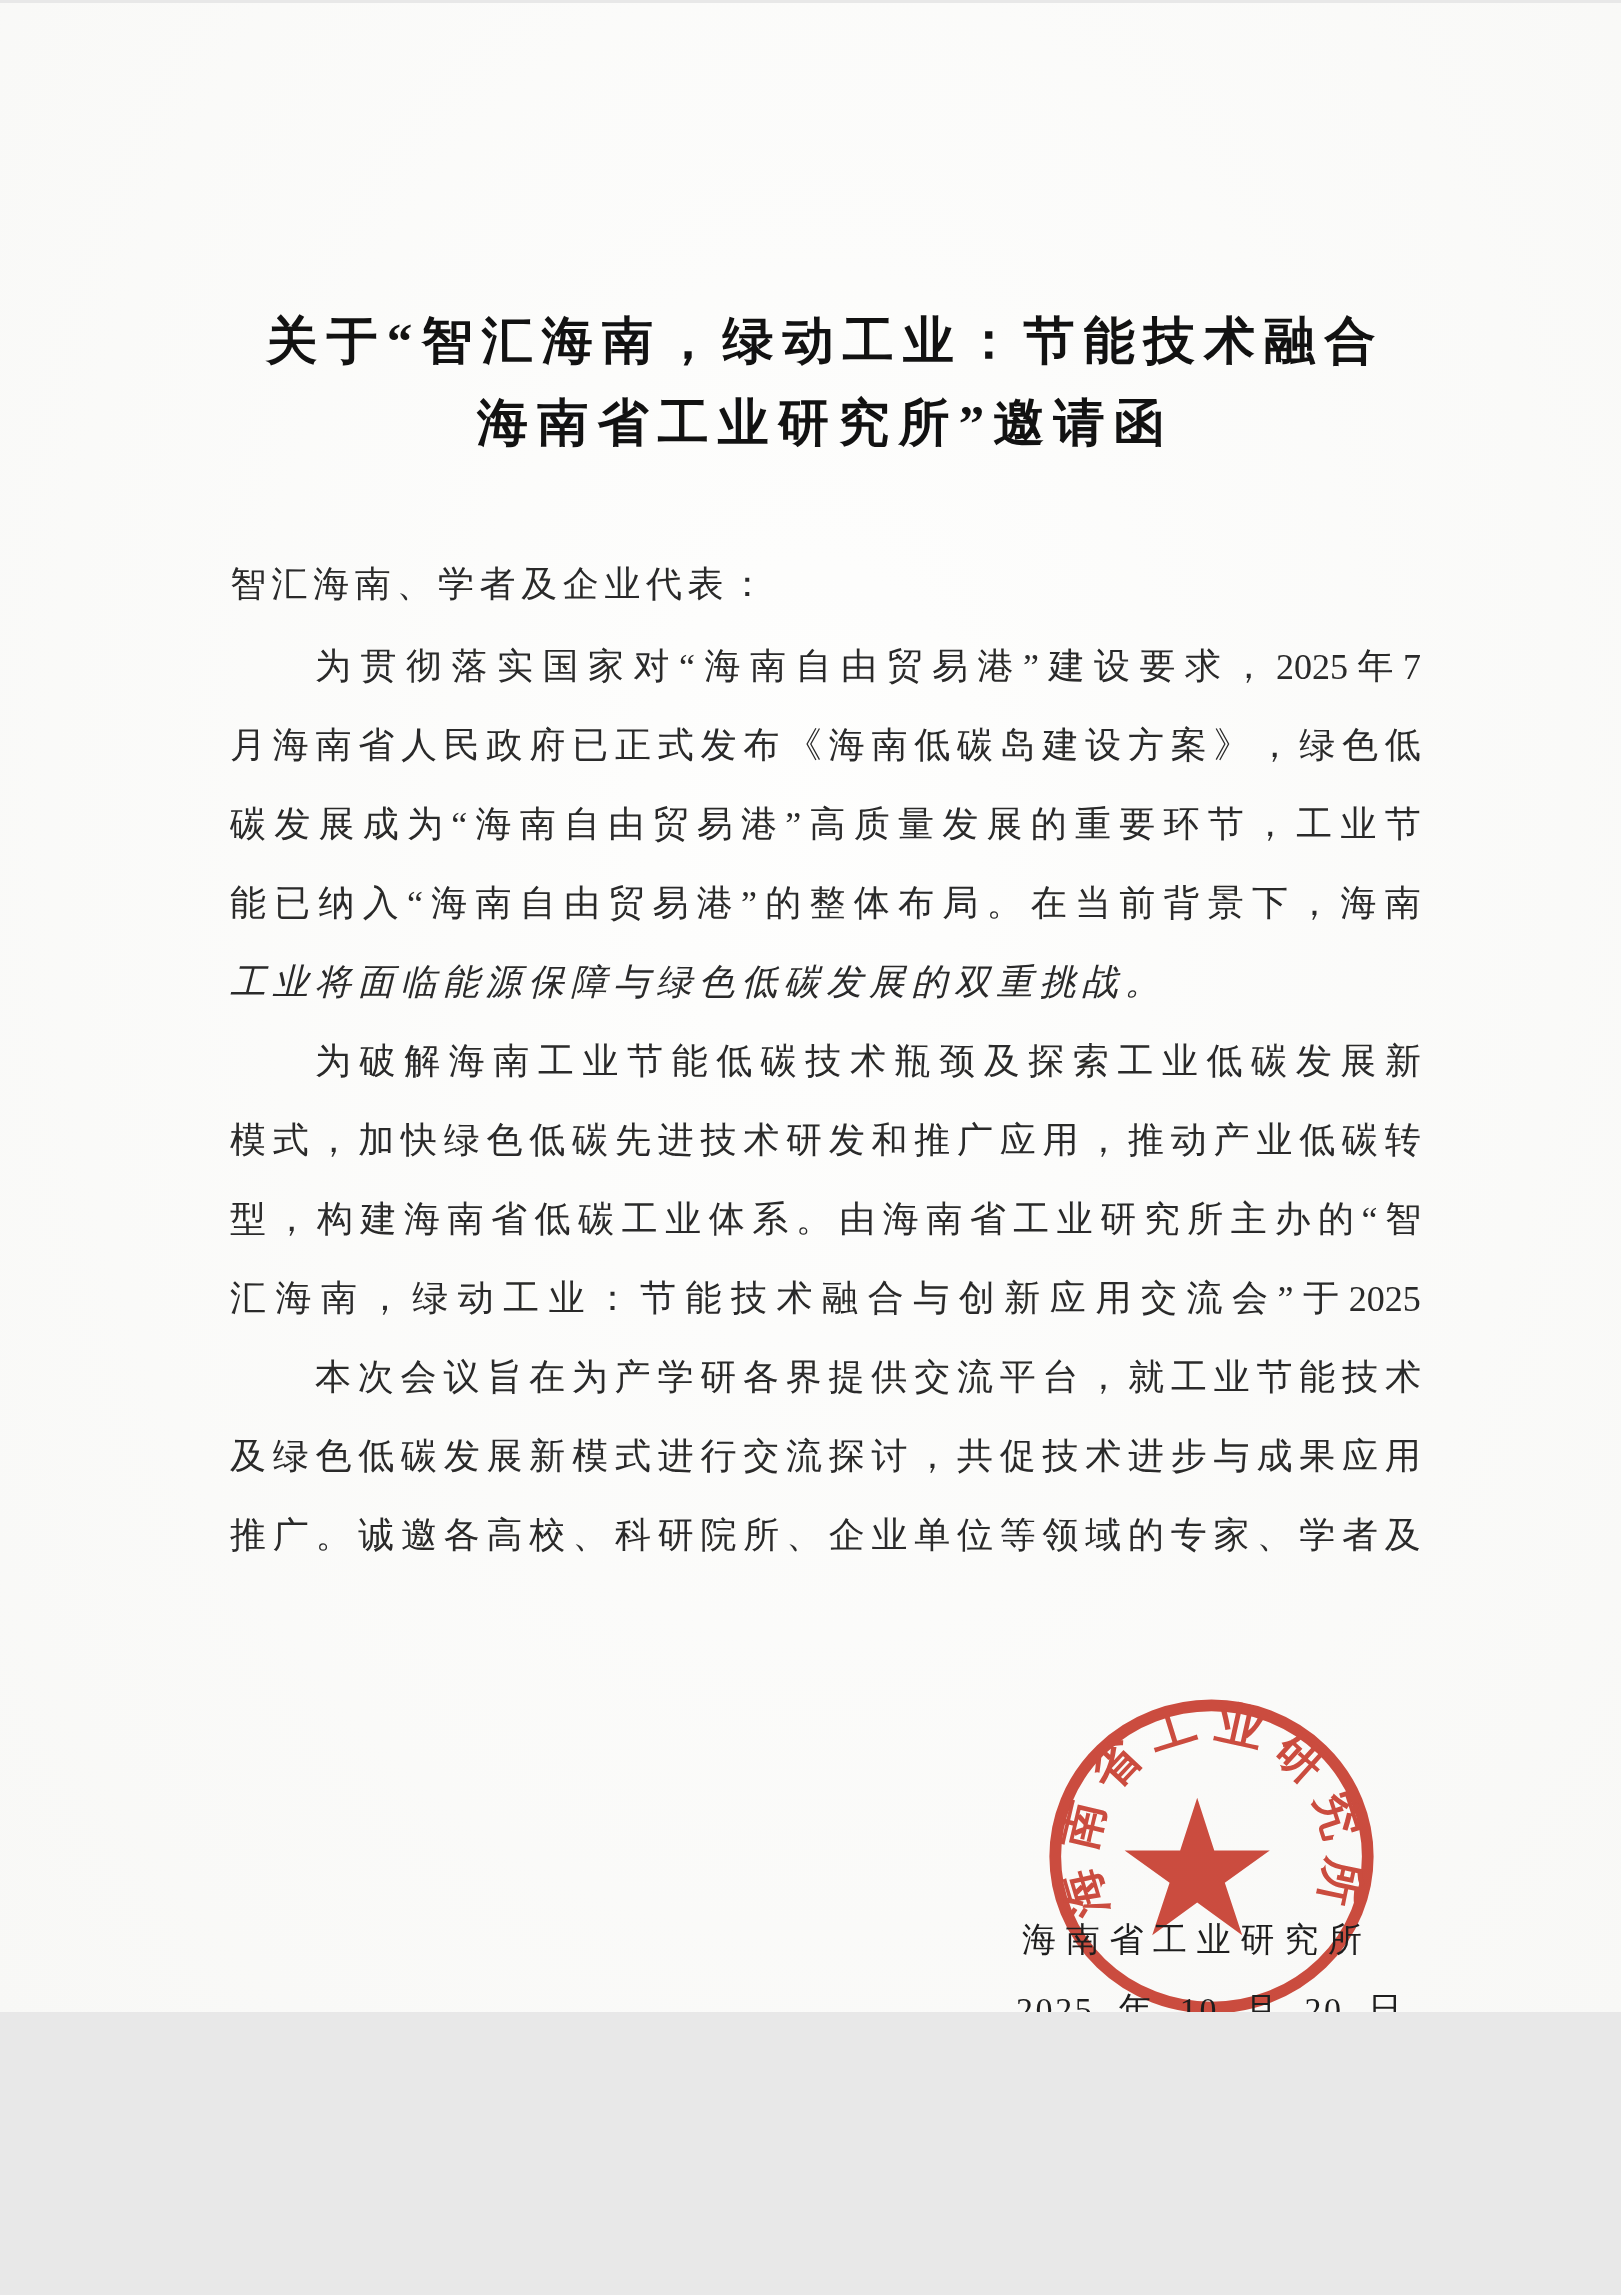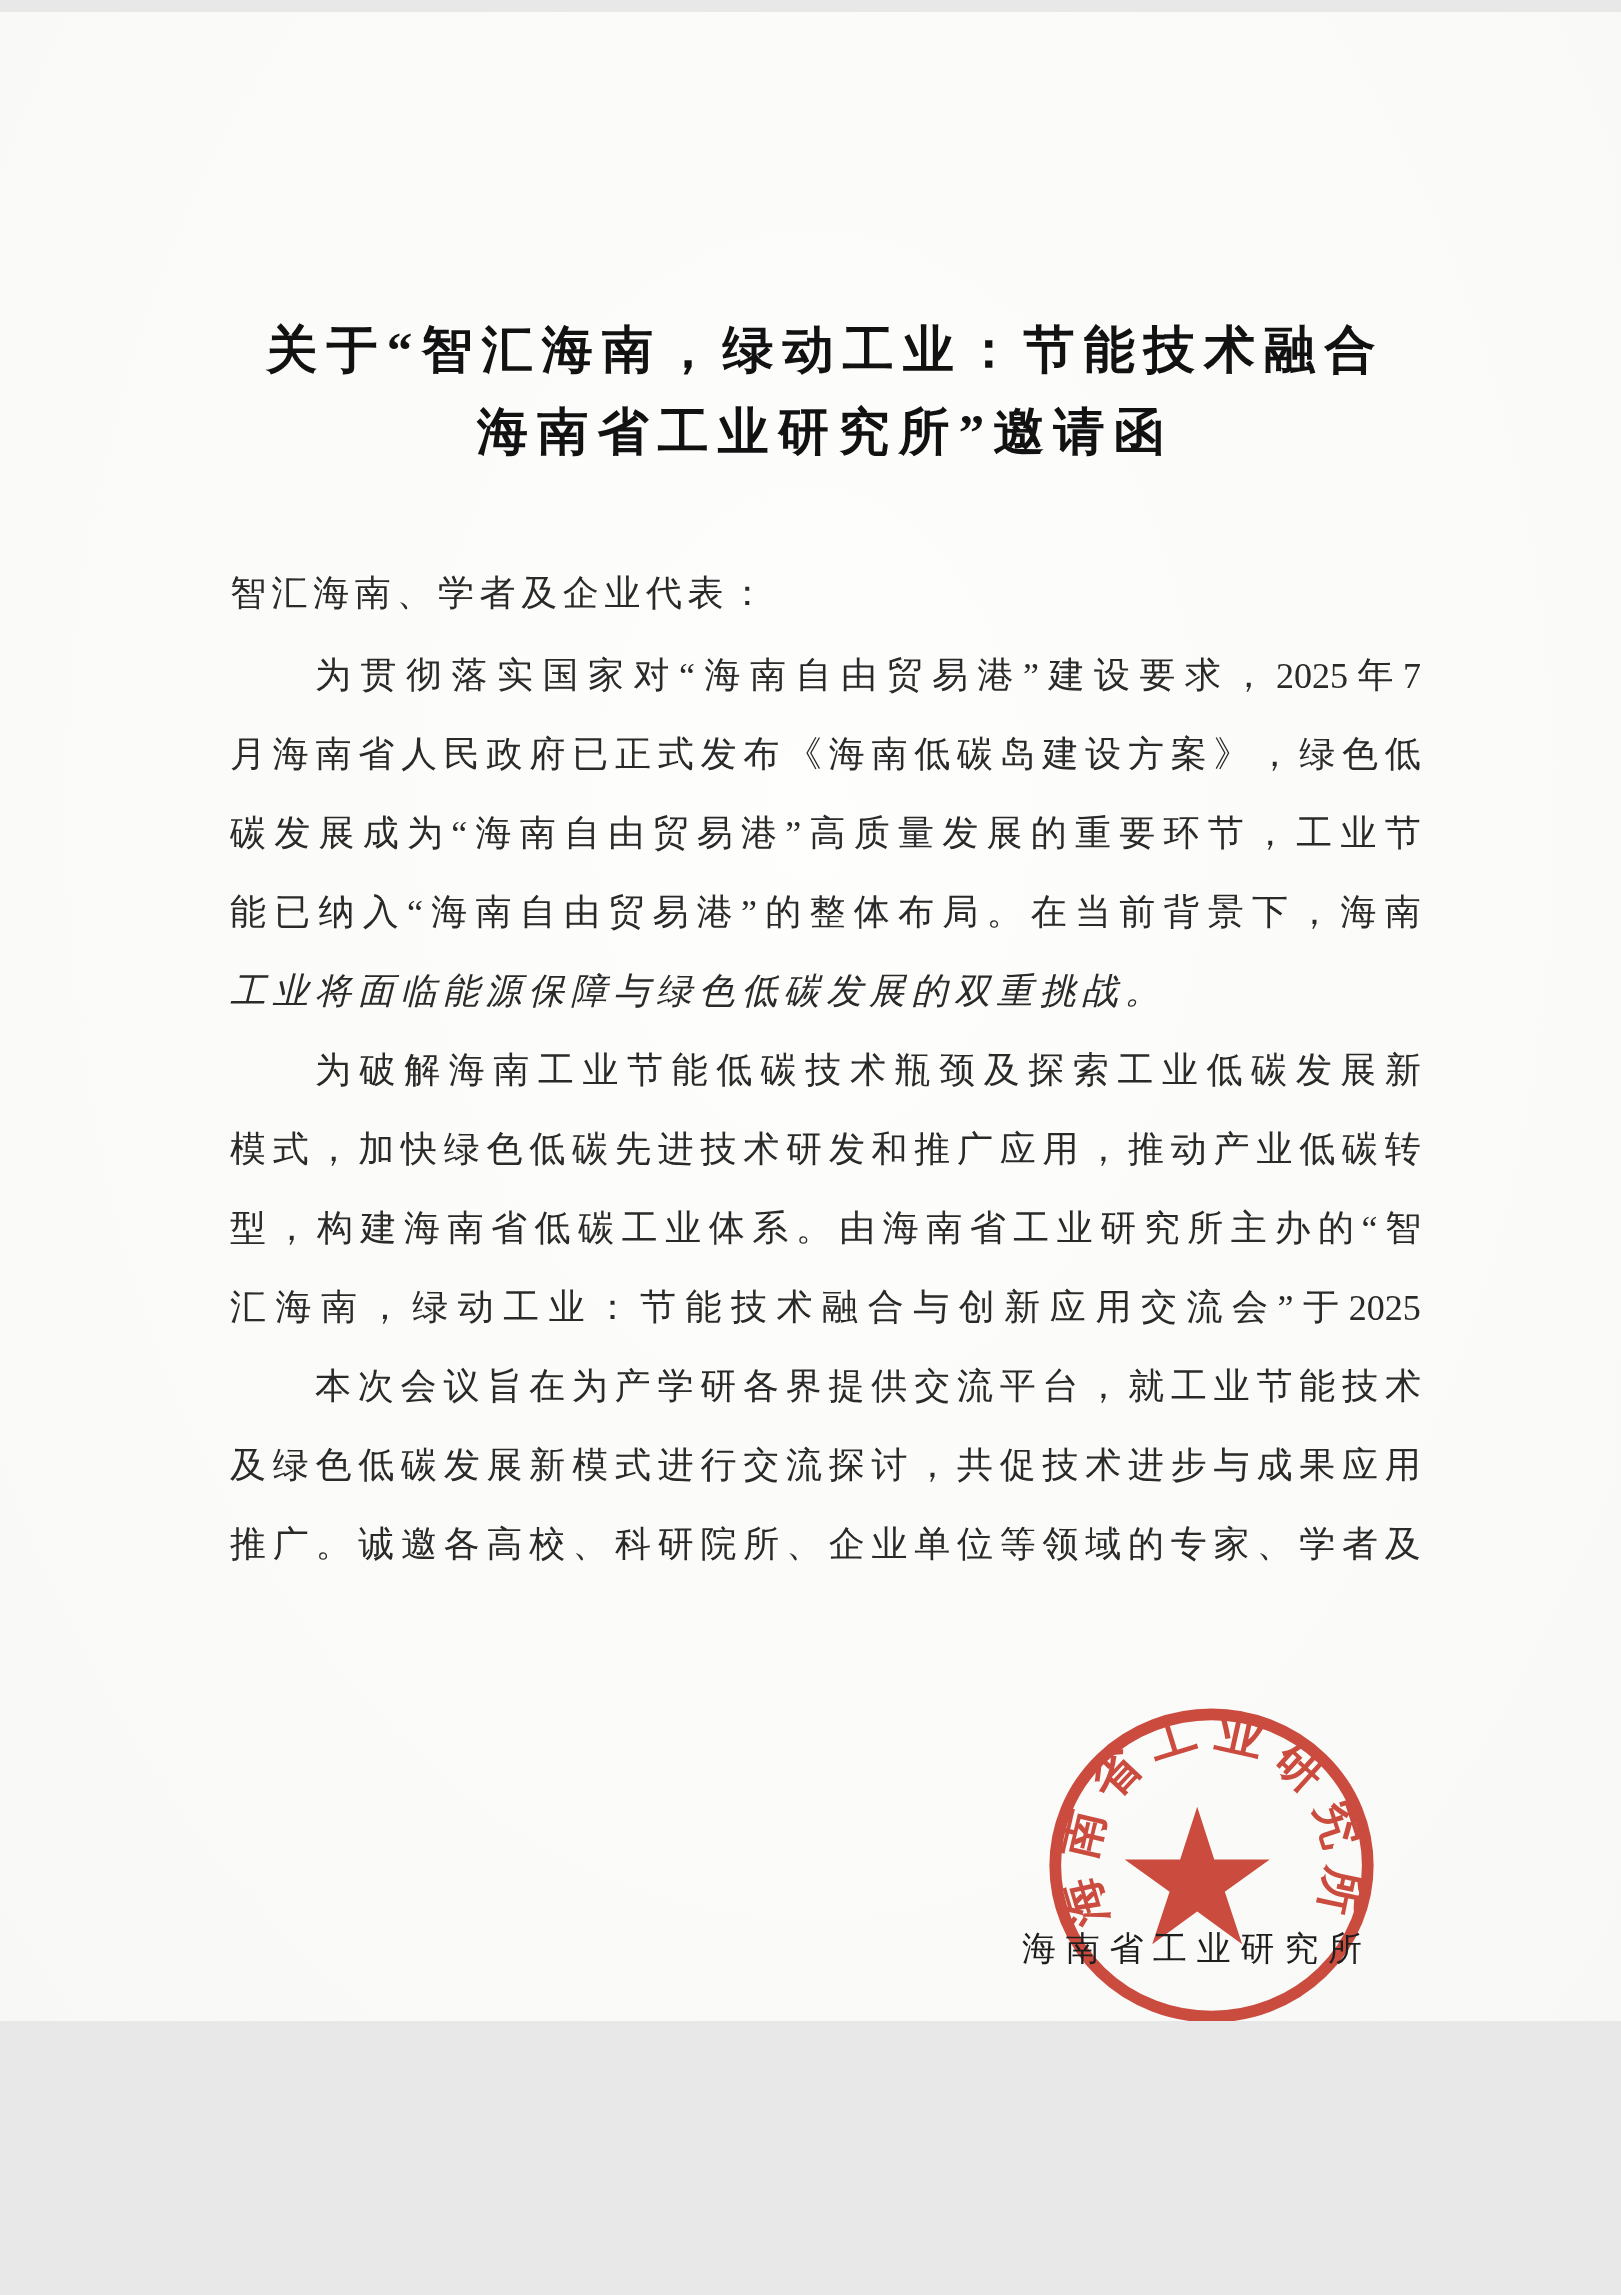--- a/index.html
+++ b/index.html
@@ -1,19 +1,19 @@
 <!DOCTYPE html>
 <html style="font-size:8.2px"><head>
 <meta charset="utf-8">
 <style>
   html,body { margin:0; padding:0; background:#e8e8e8; }
   .page {
     position:relative;
     width:1622px; height:2009px;
-    margin:12px auto;
+    margin:3px auto;
     background:#fcfcfa;
     background-image: radial-gradient(ellipse at 50% 40%, rgba(255,255,255,0.6), rgba(0,0,0,0.015));
     font-family:"Liberation Serif","DejaVu Serif",serif;
     color:#262626;
     overflow:hidden;
   }
   .doc-title {
     position:absolute; left:230px; top:297px; width:1191px;
     text-align:center; font-weight:bold; color:#121212;
     font-size:51px; line-height:82px; letter-spacing:9.2px;
@@ -388,15 +388,16 @@
     </defs>
     <ellipse cx="330" cy="320" rx="306" ry="296" fill="none" stroke="#c63a2b" stroke-width="23"></ellipse>
     <polygon fill="#c63a2b" points="302,205 335.4,308.3 444.1,308.1 356.1,371.2 390.1,474.4 302,410 213.9,474.4 247.9,371.2 159.9,308.1 268.6,308.3"></polygon>
     <text font-size="92" fill="#c63a2b">
       <textPath href="#sealArc" startOffset="0" textLength="920" lengthAdjust="spacing">海南省工业研究所</textPath>
     </text>
   </svg>
 
   <div class="signature">海南省工业研究所</div>
 
+  <div class="doc-date">2025 年 10 月 20 日</div>
 
 </div>
 
 
 </body></html>

